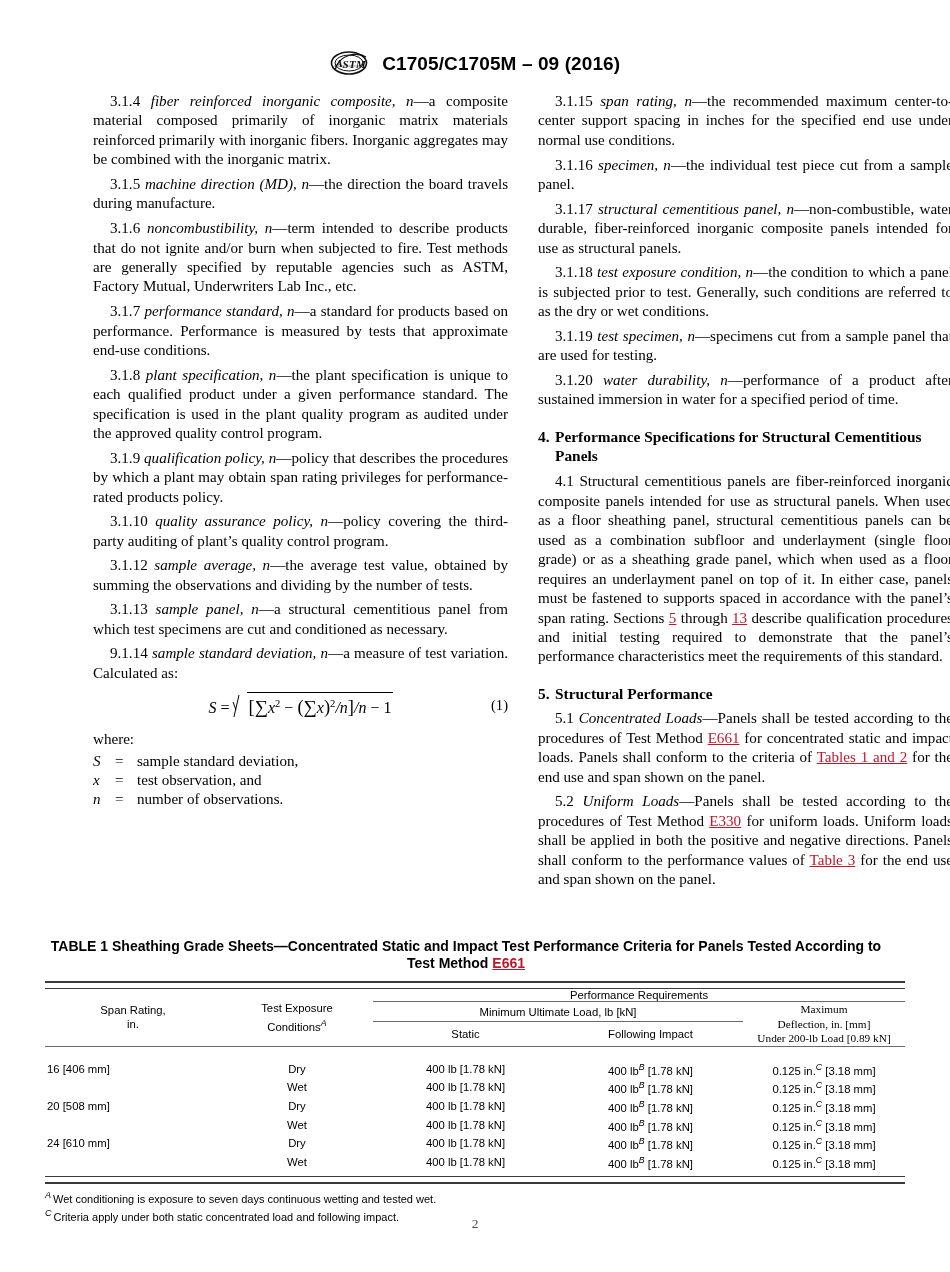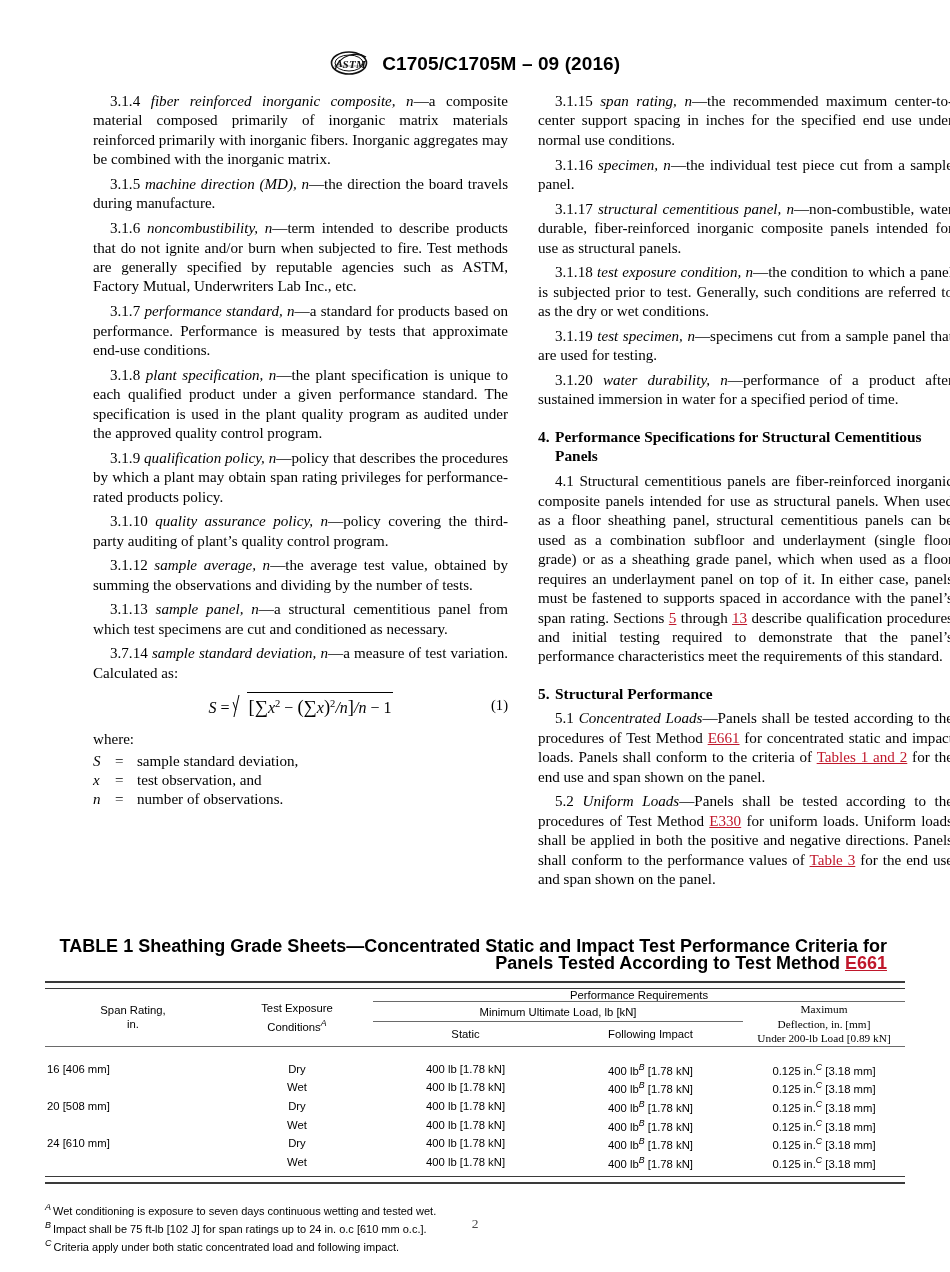--- a/index.html
+++ b/index.html
@@ -153,23 +153,23 @@
 
   
   .table-block {
     position: absolute;
     left: 45px;
     top: 938px;
     width: 860px;
     font-family: "Liberation Sans", sans-serif;
   }
   .tbl-title {
-    font-size: 18px;
+    font-size: 14px;
     font-weight: bold;
-    text-align: right;
+    text-align: center;
     line-height: 17px;
     margin: 0 18px 9px 0;
   }
   table.t1 {
     width: 860px;
     border-collapse: collapse;
     font-size: 11.3px;
   }
   table.t1 td, table.t1 th {
     padding: 0;
@@ -218,21 +218,21 @@
   .body-cell.left {
     text-align: left;
     padding-left: 2px;
   }
   tr.bodyrow td { height: 14.9px; }
   tr.firstbody td { padding-top: 12px; }
   tr.lastbody td { padding-bottom: 4px; }
   sup.fn { font-size: 0.78em; font-style: italic; vertical-align: super; }
 
   .footnotes {
-    margin-top: 16px;
+    margin-top: 4px;
     font-size: 11px;
     line-height: 14.4px;
   }
   .footnotes div { white-space: nowrap; }
   .footnotes sup {
     font-style: italic;
     font-size: 0.82em;
     vertical-align: super;
     margin-right: 2px;
   }
@@ -316,21 +316,21 @@
         <span>3.1.12</span>
         <span class="term">sample average, n</span><span>—the average test value, obtained by summing the observations and dividing by the number of tests.</span>
       </p>
 
       <p class="para">
         <span>3.1.13</span>
         <span class="term">sample panel, n</span><span>—a structural cementitious panel from which test specimens are cut and conditioned as necessary.</span>
       </p>
 
       <p class="para">
-        <span>3.7.14</span>
+        <span>9.1.14</span>
         <span class="term">sample standard deviation, n</span><span>—a measure of test variation. Calculated as:</span>
       </p>
 
       <div class="eqwrap">
         <div class="eq">
           <span class="it">S</span>
           <span>=</span>
           <span class="sqrt"><span class="radicand"><span class="big">[</span><span class="big">∑</span><span class="it">x</span><span class="sup">2</span> − <span class="big">(</span><span class="big">∑</span><span class="it">x</span><span class="big">)</span><span class="sup">2</span><span class="it">/n</span><span class="big">]</span><span class="it">/n</span> − 1</span></span>
         </div>
         <div class="eqnum">(1)</div>
@@ -513,20 +513,19 @@
       </tr>
 
       <tr>
         <td class="rule-bottom" colspan="5"></td>
       </tr>
     </tbody>
       </table>
 
     <div class="footnotes">
       <div><sup>A</sup><span>Wet conditioning is exposure to seven days continuous wetting and tested wet.</span></div>
-      <div><sup>B</sup><span>Impact shall be 75 ft-lb [102 J] for span ratings up to 24 in. o.c [610 mm o.c.].</span></div>
       <div><sup>C</sup><span>Criteria apply under both static concentrated load and following impact.</span></div>
     </div>
   </div>
 
   <div class="folio">2</div>
 
 </div>
 
 </body></html>

